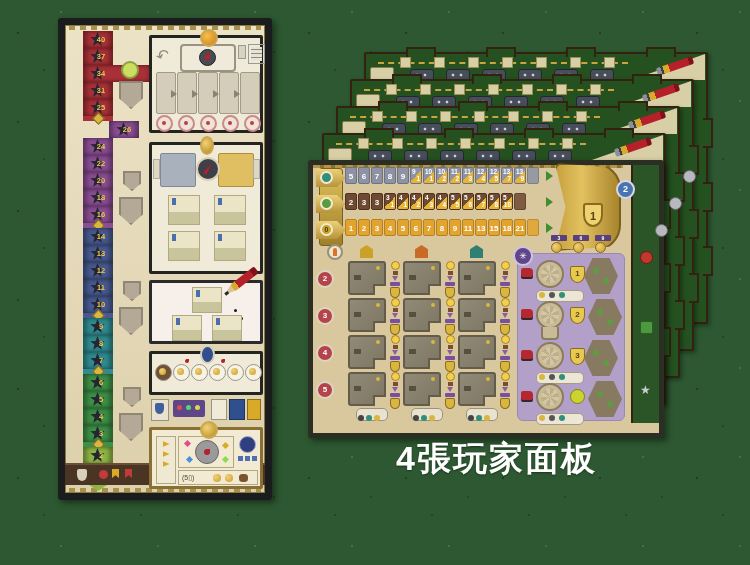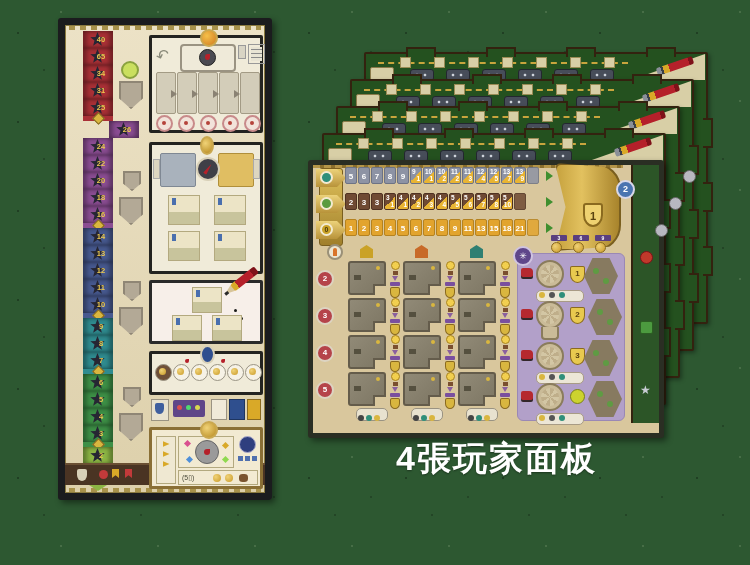--- a/index.html
+++ b/index.html
@@ -467,23 +467,23 @@
   <div class="score-board">
     <div class="filigree" style="top:1px;"></div>
     <div class="filigree" style="bottom:1px;"></div>
     <div class="ribbon" id="ribbon">
         <div class="score-cell" style="background: rgb(169, 48, 54);">
           <div class="score-star"></div>
           <div class="score-num">40</div>
         </div>
         <div class="score-cell" style="background: rgb(169, 48, 54);">
           <div class="score-star"></div>
-          <div class="score-num">65</div>
-        </div>
-        <div class="score-cell" style="background: rgb(169, 48, 54);">
+          <div class="score-num">37</div>
+        </div>
+        <div class="score-cell" style="background: rgb(169, 48, 54); padding-left: 40px;">
           <div class="score-star"></div>
           <div class="score-num">34</div>
         </div>
         <div class="score-cell" style="background: rgb(169, 48, 54);">
           <div class="score-star"></div>
           <div class="score-num">31</div>
         </div>
         <div class="score-cell" style="background: rgb(169, 48, 54);">
           <div class="score-star"></div>
           <div class="score-num">25</div>

